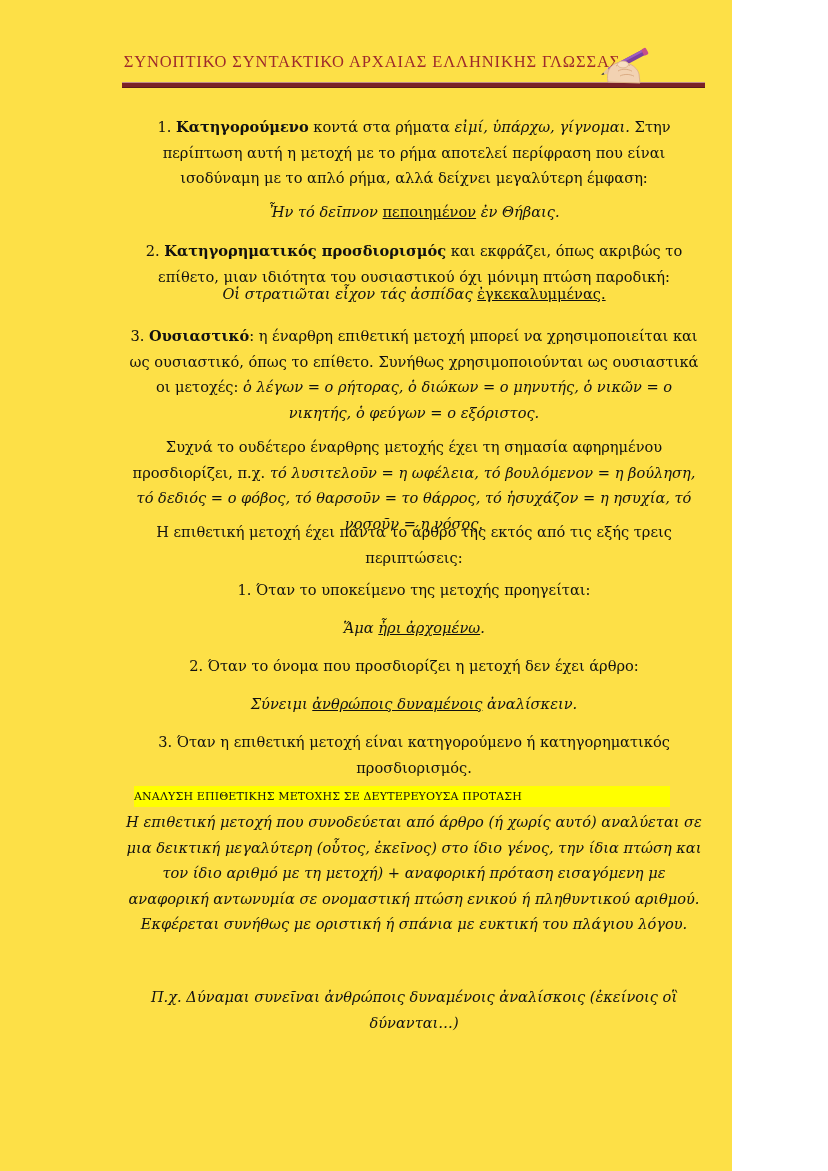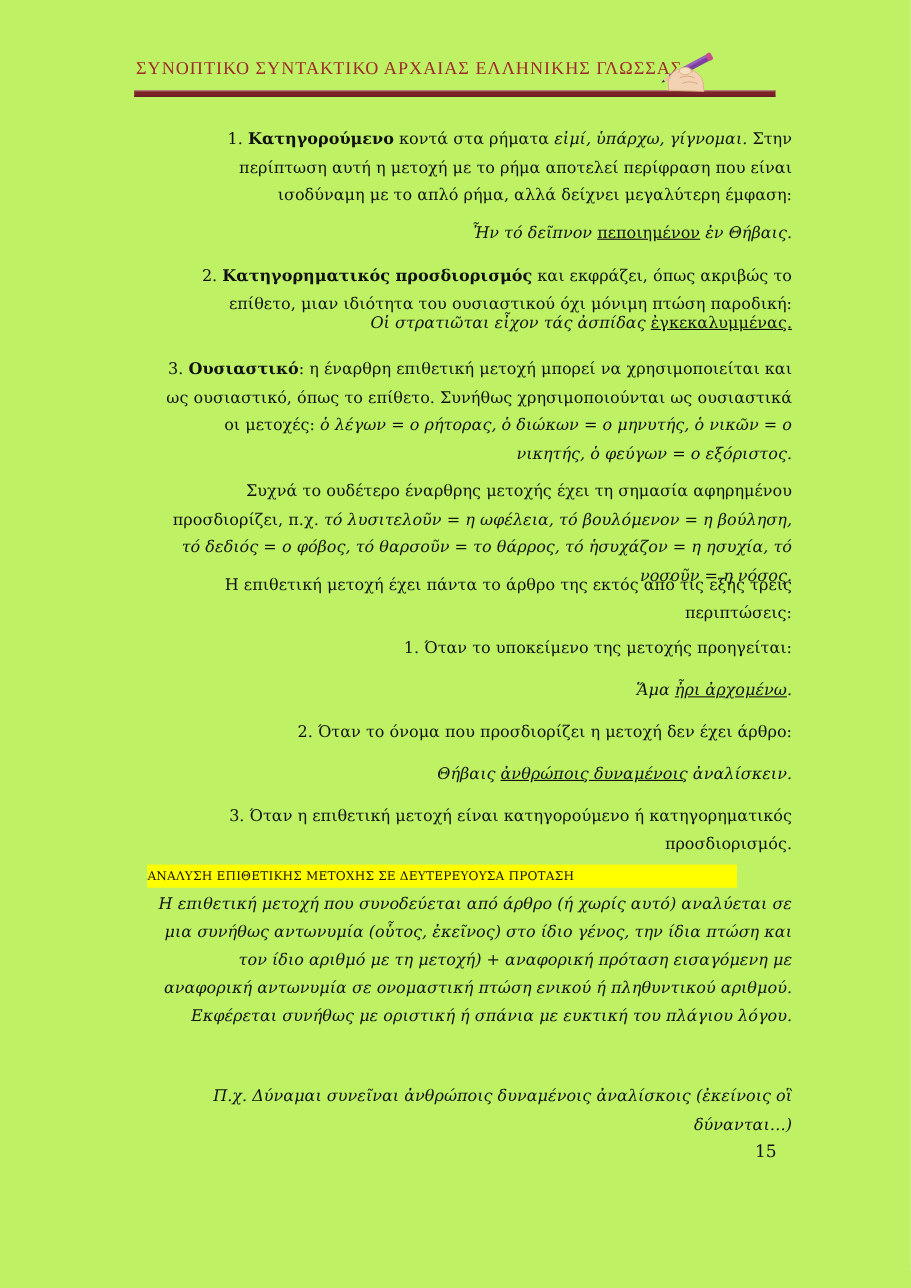--- a/index.html
+++ b/index.html
@@ -12,23 +12,23 @@
     height: 1171px;
     position: relative;
     font-family: "DejaVu Serif", "Liberation Serif", serif;
     color: #000000;
     overflow: hidden;
   }
 
   .page {
     position: absolute;
     left: 0; top: 0;
-    width: 828px;
+    width: 732px;
     height: 1171px;
-    background: #bef264;
+    background: #fde047;
   }
 
   
   .header {
     position: absolute;
     left: 0;
     top: 52px;
     width: 828px;
     height: 46px;
   }
@@ -65,25 +65,25 @@
 
   
   .content {
     position: absolute;
     left: 0;
     top: 0;
     width: 828px;
   }
   .para {
     position: absolute;
-    left: 144px;
+    left: 126px;
     width: 576px;
     font-size: 14.6px;
     line-height: 25.5px;
-    text-align: right;
+    text-align: center;
     color: #111111;
   }
   .para.italic { font-style: italic; }
   .b { font-weight: bold; }
   .i { font-style: italic; }
   .u { text-decoration: underline; }
   .ni { font-style: normal; margin-top: 12px; }
 
   .heading-highlight {
     position: absolute;
@@ -171,34 +171,33 @@
       <span>1. Όταν το υποκείμενο της μετοχής προηγείται:</span>
     </div>
     <div class="para italic" style="top:615px;">
       <span>Ἅμα </span><span class="u">ἦρι ἀρχομένω</span><span>.</span>
     </div>
 
     <div class="para" style="top:653px;">
       <span>2. Όταν το όνομα που προσδιορίζει η μετοχή δεν έχει άρθρο:</span>
     </div>
     <div class="para italic" style="top:691px;">
-      <span>Θήβαις </span><span class="u">ἀνθρώποις δυναμένοις</span><span> ἀναλίσκειν.</span>
+      <span>Σύνειμι </span><span class="u">ἀνθρώποις δυναμένοις</span><span> ἀναλίσκειν.</span>
     </div>
 
     <div class="para" style="top:729px;">
       <span>3. Όταν η επιθετική μετοχή είναι κατηγορούμενο ή κατηγορηματικός προσδιορισμός.</span>
     </div>
 
     <div class="heading-highlight">ΑΝΑΛΥΣΗ ΕΠΙΘΕΤΙΚΗΣ ΜΕΤΟΧΗΣ ΣΕ ΔΕΥΤΕΡΕΥΟΥΣΑ ΠΡΟΤΑΣΗ</div>
 
     <div class="para italic" style="top:809px;">
-      <span>Η επιθετική μετοχή που συνοδεύεται από άρθρο (ή χωρίς αυτό) αναλύεται σε μια συνήθως αντωνυμία (</span><span>οὗτος, ἐκεῖνος)</span><span> στο ίδιο γένος, την ίδια πτώση και τον ίδιο αριθμό με τη μετοχή) + αναφορική πρόταση εισαγόμενη με αναφορική αντωνυμία σε ονομαστική πτώση ενικού ή πληθυντικού αριθμού. Εκφέρεται συνήθως με οριστική ή σπάνια με ευκτική του πλάγιου λόγου.</span>
+      <span>Η επιθετική μετοχή που συνοδεύεται από άρθρο (ή χωρίς αυτό) αναλύεται σε μια δεικτική μεγαλύτερη (</span><span>οὗτος, ἐκεῖνος)</span><span> στο ίδιο γένος, την ίδια πτώση και τον ίδιο αριθμό με τη μετοχή) + αναφορική πρόταση εισαγόμενη με αναφορική αντωνυμία σε ονομαστική πτώση ενικού ή πληθυντικού αριθμού. Εκφέρεται συνήθως με οριστική ή σπάνια με ευκτική του πλάγιου λόγου.</span>
     </div>
 
     <div class="para italic" style="top:951px;margin-top:33px;">
       <span>Π.χ. Δύναμαι συνεῖναι ἀνθρώποις δυναμένοις ἀναλίσκοις (ἐκείνοις οἳ δύνανται…)</span>
     </div>
 
   </div>
 
-  <div class="page-number">15</div>
 
 </div>
 
 </body></html>

